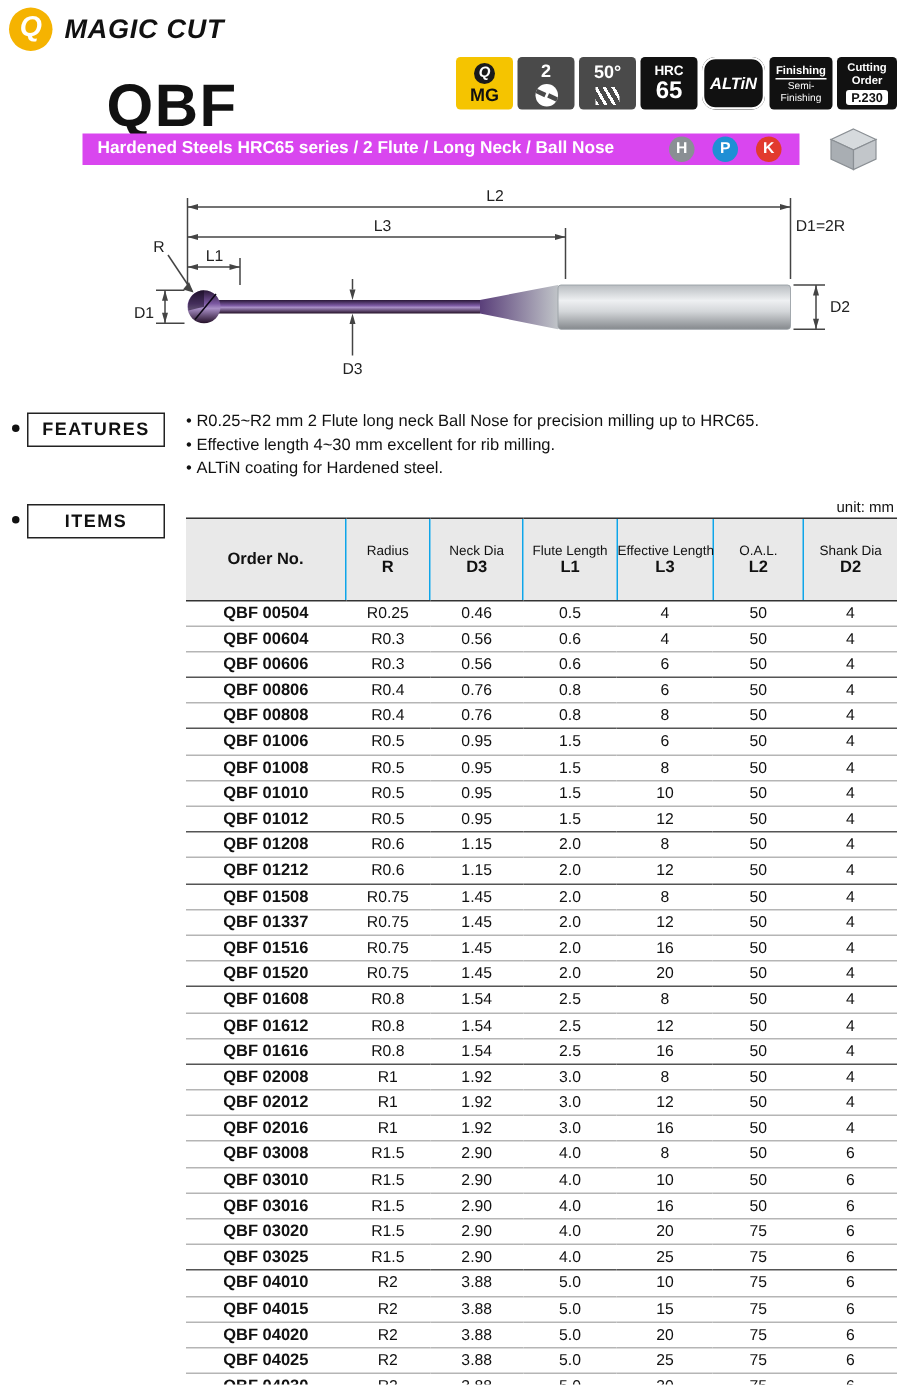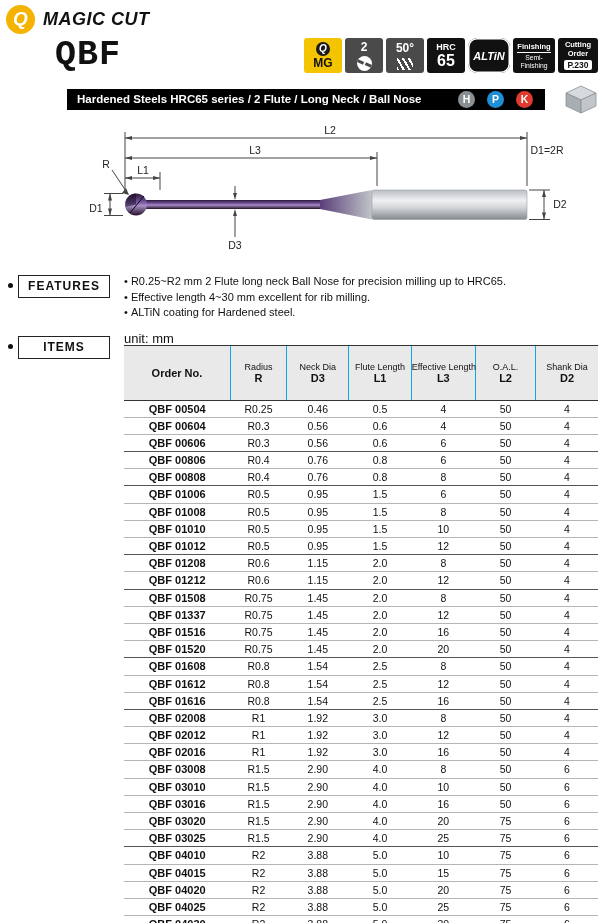--- a/index.html
+++ b/index.html
@@ -14,21 +14,21 @@
   .topbar { display:flex; align-items:center; gap:8px; padding:4px 0 0 6px; height:34px; }
   .q-circle {
     width:29px; height:29px; border-radius:50%; background:#f5b301;
     display:flex; align-items:center; justify-content:center;
     color:#fff; font-weight:bold; font-style:italic; font-size:19px;
   }
   .brand { font-size:18px; font-weight:bold; font-style:italic; letter-spacing:.5px; }
 
   
   .title-row { display:flex; align-items:flex-start; justify-content:space-between; padding:0 8px 0 55px; height:48px; }
-  .series { margin:0; font-size:35px; line-height:42px; font-weight:bold; letter-spacing:1px;font-family:Liberation Mono, monospace; }
+  .series { margin:16px; font-size:40px; line-height:42px; font-weight:bold; letter-spacing:1px; }
   .badges { display:flex; gap:3px; margin-top:4px; }
   .badge {
     width:38px; height:35px; border-radius:3px;
     display:flex; flex-direction:column; align-items:center; justify-content:center;
   }
   .badge-mg { background:#f5c400; color:#111; }
   .mg-q { width:14px; height:14px; border-radius:50%; background:#1a1a1a; color:#fff;
           font-size:10px; font-weight:bold; font-style:italic;
           display:flex; align-items:center; justify-content:center; }
   .mg-text { font-weight:800; font-size:12px; line-height:14px; }
@@ -47,22 +47,22 @@
     font-weight:bold; font-style:italic; font-size:11px; }
   .badge-finish { width:42px; }
   .fin-1 { font-size:7.5px; font-weight:bold; line-height:9px; border-bottom:1px solid #fff; padding-bottom:1px; margin-bottom:1px; }
   .fin-2 { font-size:6.8px; line-height:7.5px; }
   .badge-cut { width:40px; }
   .cut-1 { font-size:7.5px; font-weight:bold; line-height:8.5px; }
   .cut-p { background:#fff; color:#111; font-size:8.5px; font-weight:bold; line-height:10px; padding:0 3px; border-radius:2px; margin-top:2px; }
 
   
   .series-bar-row { display:flex; align-items:center; margin:4px 0 0 55px; height:26px; }
-  .series-bar { flex:0 0 478px; background:#000000; color:#fff; height:21px;
-    display:flex; align-items:center; padding:0 10px;margin-left:12px; }
+  .series-bar { flex:0 0 478px; background:#d946ef; color:#fff; height:21px;
+    display:flex; align-items:center; padding:0 10px; }
   .series-subtitle { font-size:11.5px; font-weight:bold; flex:1; white-space:nowrap; }
   .marks { display:flex; gap:12px; margin-right:2px; }
   .mark { width:17px; height:17px; border-radius:50%; color:#fff; font-size:10.5px; font-weight:bold;
     display:flex; align-items:center; justify-content:center; }
   .mark-h { background:#8a8f94; }
   .mark-p { background:#1f8fd5; }
   .mark-k { background:#e23a2e; }
   .cube-wrap { margin-left:18px; display:flex; align-items:center; }
 
   
@@ -77,21 +77,21 @@
   .section-label { display:flex; align-items:flex-start; gap:5px; flex:0 0 116px; padding-top:3px; }
   .label-dot { width:5px; height:5px; border-radius:50%; background:#111; margin-top:8px; }
   .label-box { border:1.2px solid #222; padding:3px 0 4px; width:92px; text-align:center;
     font-weight:bold; font-size:12px; letter-spacing:1px; background:#fff; }
   .features-list { list-style:none; margin:2px 0 0 0; padding:0; font-size:11px; line-height:15.5px; }
   .features-list li::before { content:"\2022\00a0"; }
 
   
   .items-section { margin-top:12px; }
   .items-main { flex:1; padding-right:4px; }
-  .unit-label { text-align:left; font-size:13px; line-height:12px; padding-right:2px; }
+  .unit-label { text-align:right; font-size:10px; line-height:12px; padding-right:2px; }
   .items-table { border-collapse:collapse; width:474px; table-layout:fixed; }
   .items-table th {
     background:#e9e9e9; border-top:1.5px solid #333; border-bottom:1.5px solid #333;
     padding:16px 0; vertical-align:middle; font-weight:normal;
   }
   .items-table th + th { border-left:1px solid #0ea5e9; }
   .items-table th:nth-child(1){ width:106px; }
   .items-table th:nth-child(2){ width:56px; }
   .items-table th:nth-child(3){ width:62px; }
   .items-table th:nth-child(4){ width:62px; }

